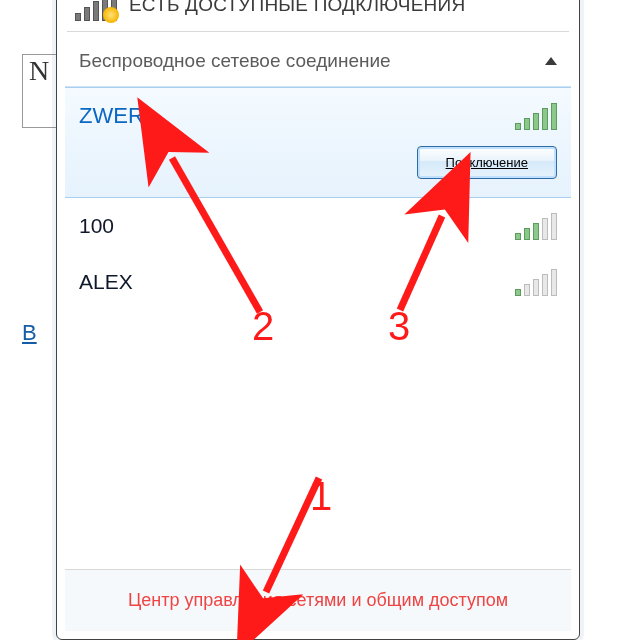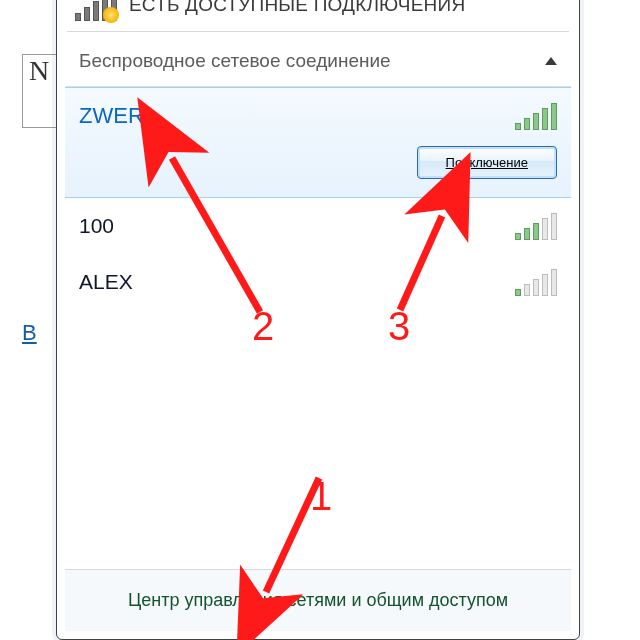--- a/index.html
+++ b/index.html
@@ -162,21 +162,21 @@
   
   .footer{
     position:absolute;
     left:8px;right:8px;bottom:8px;
     border-top:1px solid #d9d9d9;
     background:#f5f9fc;
     text-align:center;
     padding:20px 6px;
   }
   .footer a{
-    color:#14532d;
+    color:#ef4444;
     text-decoration:none;
     font-size:18px;
     cursor:pointer;
   }
   
   .anno{
     position:absolute;
     left:0;top:0;
     width:640px;height:640px;
     pointer-events:none;

